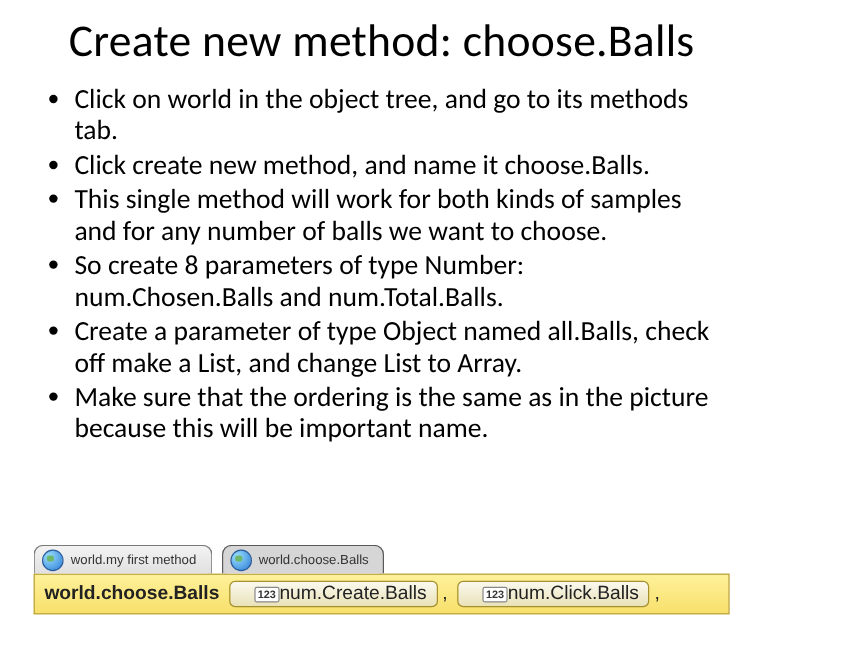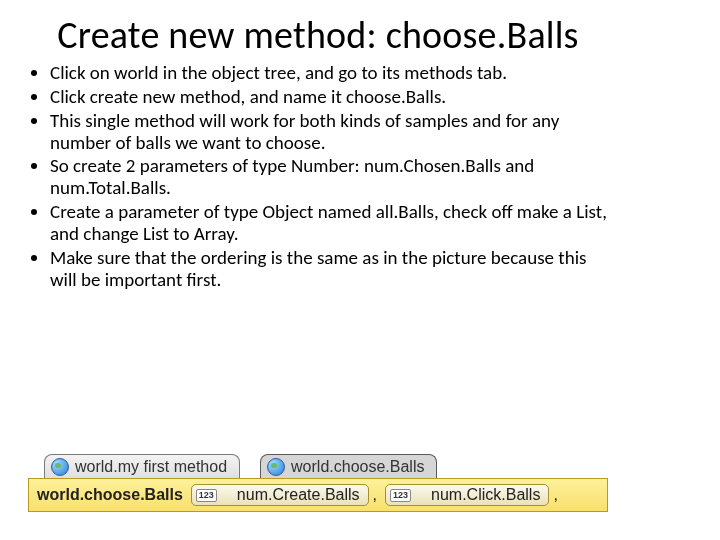--- a/index.html
+++ b/index.html
@@ -20,43 +20,42 @@
     position: relative;
   }
   h1 {
     margin: 0 0 4px 0;
     font-size: 38px;
     font-weight: 400;
     text-align: center;
     letter-spacing: 0.2px;
   }
   ul {
-    margin: 0;
+    margin: 12px;
     padding-left: 28px;
     list-style: disc;
-    font-size: 19px;
+    font-size: 23px;
     line-height: 1.15;
   }
   li { margin-bottom: 2px; }
 
   
   .ui-mock {
     position: absolute;
     left: 28px;
     right: 28px;
     bottom: 28px;
   }
   .tabs-row {
     display: flex;
     align-items: flex-end;
-    gap: 20px;
+    gap: 8px;
     font-family: "Comic Sans MS", cursive, sans-serif;
-    font-size: 16px;
+    font-size: 11px;
     color: #333;
-    margin-left: 16px;
   }
   .tab {
     display: flex;
     align-items: center;
     gap: 6px;
     padding: 3px 12px 2px 6px;
     background: linear-gradient(#f3f3f3, #e0e0e0);
     border: 1px solid #7a7a7a;
     border-bottom: none;
     border-top-left-radius: 8px;
@@ -89,25 +88,25 @@
     align-items: center;
     gap: 6px;
     font-family: "Comic Sans MS", cursive, sans-serif;
     font-size: 16px;
     color: #222;
   }
   .method-name { font-weight: bold; margin-right: 2px; }
   .param-chip {
     display: inline-flex;
     align-items: center;
-    gap: 20px;
+    gap: 0;
     background: linear-gradient(#fbf9ef, #e9e2b8);
     border: 1px solid #a58f2e;
     border-radius: 5px;
-    padding: 1px 8px 1px 4px;
+    padding: 1px 8px 1px 20px;
   }
   .icon-123 {
     display: inline-block;
     font-family: Arial, sans-serif;
     font-size: 9px;
     font-weight: bold;
     color: #333;
     background: #fff;
     border: 1px solid #888;
     border-radius: 2px;
@@ -134,23 +133,23 @@
 </head>
 <body>
 
 <div class="slide">
   <h1>Create new method: choose.Balls</h1>
 
   <ul>
     <li>Click on world in the object tree, and go to its methods tab.</li>
     <li>Click create new method, and name it choose.Balls.</li>
     <li>This single method will work for both kinds of samples and for any number of balls we want to choose.</li>
-    <li>So create 2 parameters of type Number: num.Chosen.Balls and num.Total.Balls.</li>
+    <li>So create 8 parameters of type Number: num.Chosen.Balls and num.Total.Balls.</li>
     <li>Create a parameter of type Object named all.Balls, check off make a List, and change List to Array.</li>
-    <li>Make sure that the ordering is the same as in the picture because this will be important first.</li>
+    <li>Make sure that the ordering is the same as in the picture because this will be important name.</li>
   </ul>
 
   <div class="ui-mock">
     <div class="tabs-row">
       <div class="tab">
         <span class="globe"></span>
         <span>world.my first method</span>
       </div>
       <div class="tab active">
         <span class="globe"></span>

